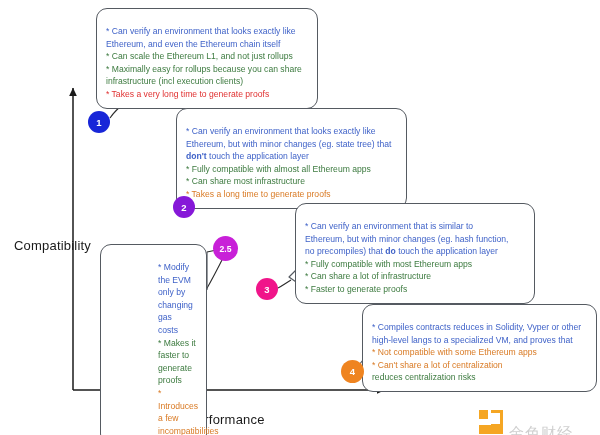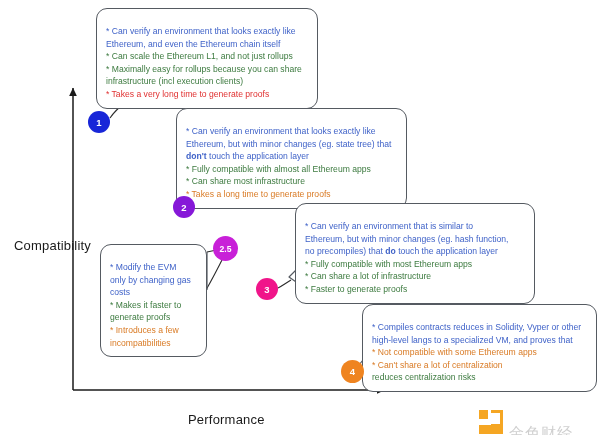--- a/index.html
+++ b/index.html
@@ -69,21 +69,21 @@
   #node-2   { left: 173px; top: 196px; width: 22px; height: 22px; background: #8618d8; }
   #node-25  { left: 213px; top: 236px; width: 25px; height: 25px; background: #c820d8; font-size: 8.6px; }
   #node-3   { left: 256px; top: 278px; width: 22px; height: 22px; background: #f0158a; }
   #node-4   { left: 341px; top: 360px; width: 23px; height: 23px; background: #ef8420; }
 
   #box-1    { left: 96px;  top: 8px;   width: 222px; }
   #box-2    { left: 176px; top: 108px; width: 231px; }
   #box-3    { left: 295px; top: 203px; width: 240px; }
   #box-4    { left: 362px; top: 304px; width: 235px; }
   #box-25   { left: 100px; top: 244px; width: 107px; }
-  #box-25 .line { white-space: normal; }
+  #box-25 .line { white-space: normal; margin-left: 48px; }
 
   #watermark {
     position: absolute;
     left: 479px;
     top: 401px;
     display: flex;
     align-items: center;
     gap: 6px;
   }
   #wm-mark {

